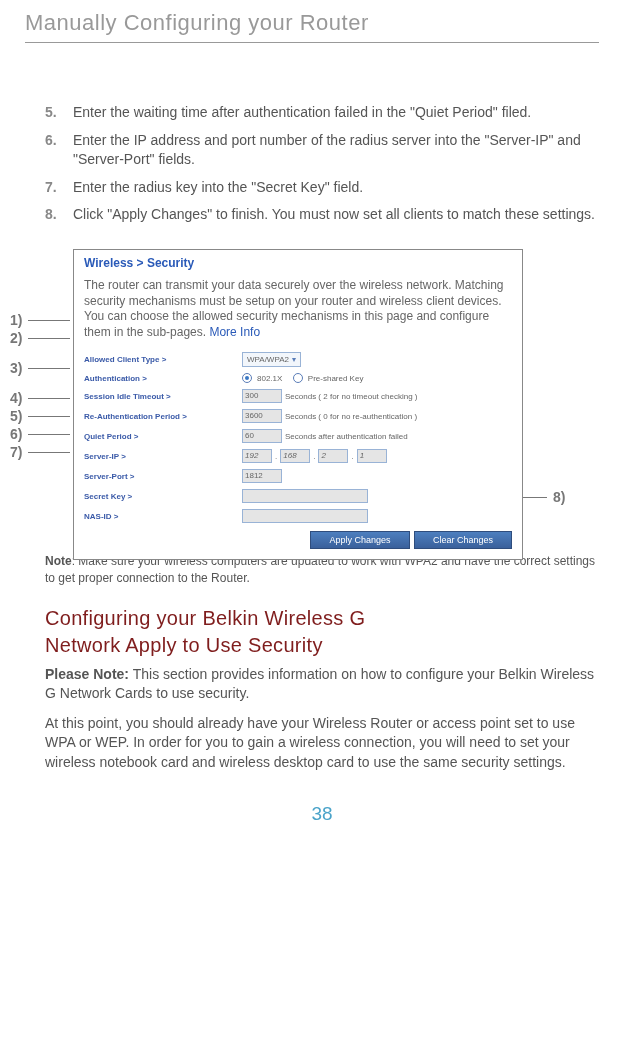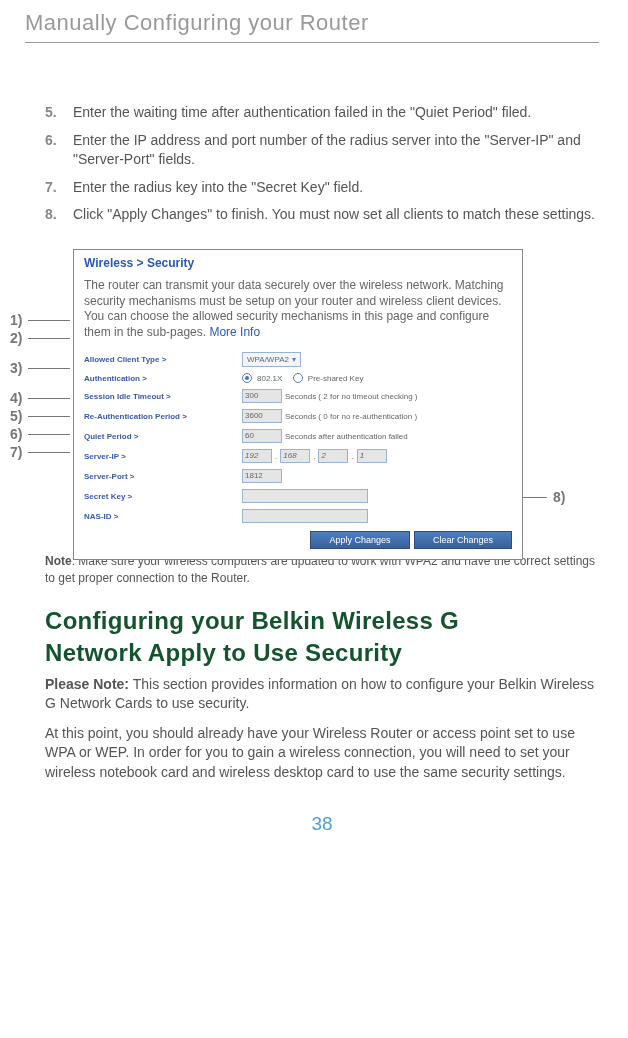--- a/index.html
+++ b/index.html
@@ -137,23 +137,23 @@
     padding: 3px 18px;
     border: 1px solid #2f4d7d;
   }
   .btnrow {
     text-align: right;
     margin-top: 6px;
   }
   .note { font-size: 12px; line-height:1.4; margin-bottom: 20px; }
   .h2 {
     font-family: Arial, sans-serif;
-    color: #14532d;
-    font-size: 24px;
-    font-weight: bold;
+    color: #7f1d1d;
+    font-size: 20px;
+    font-weight: normal;
     letter-spacing: 0.3px;
     margin-bottom: 4px;
   }
   .body-txt { font-size: 14px; line-height:1.4; margin-bottom: 10px; }
   .pagenum { text-align:center; color:#4aa3c9; font-size:19px; margin-top:30px; }
   .link { color:#2a5ab8; }
 </style>
 </head>
 <body>
 

